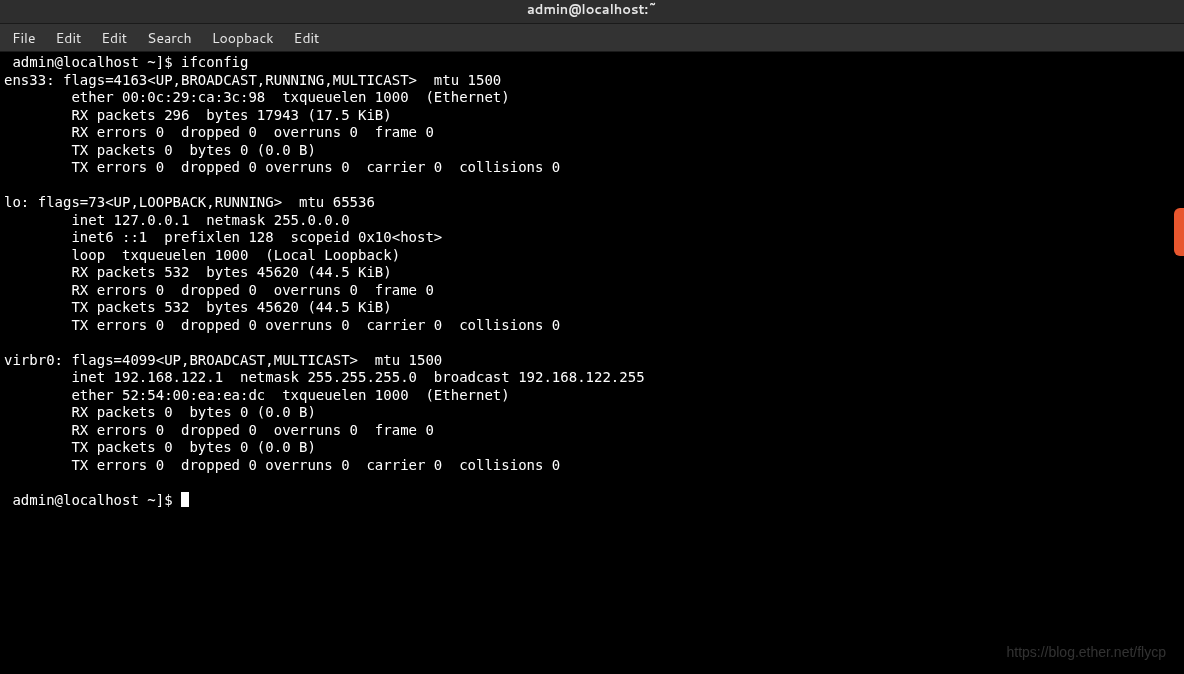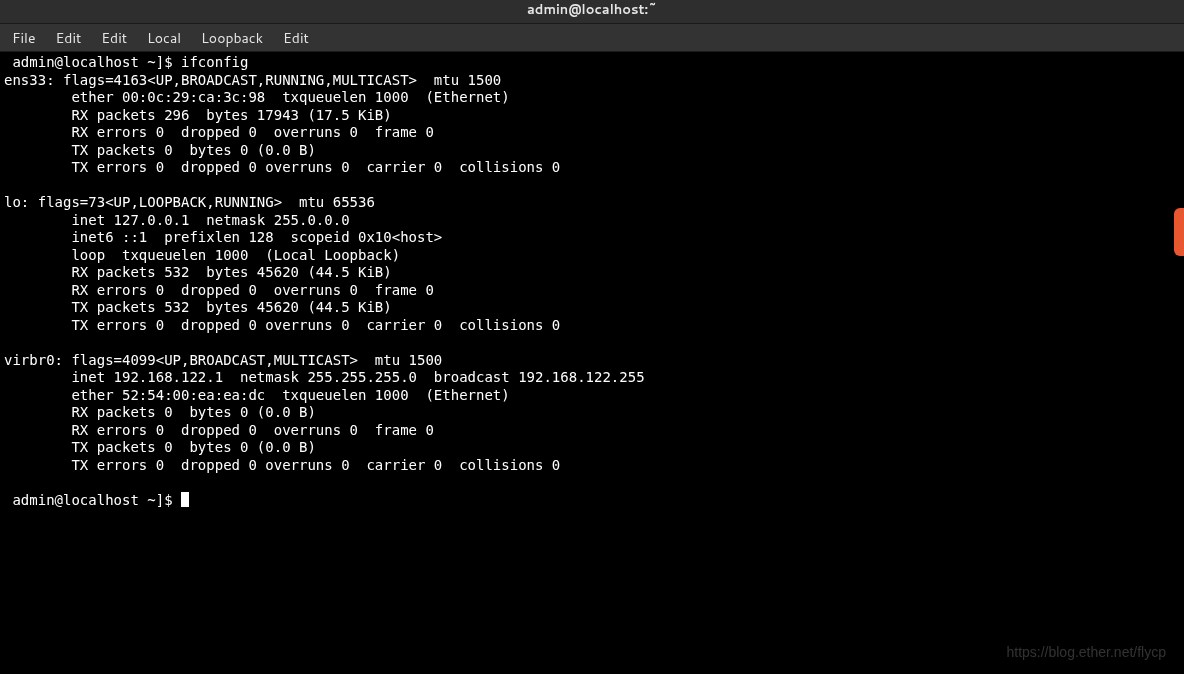--- a/index.html
+++ b/index.html
@@ -87,21 +87,21 @@
 <body>
 
 <div class="title-bar">
   <span>admin@localhost:~</span>
 </div>
 
 <div class="menu-bar">
   <div class="menu-item">File</div>
   <div class="menu-item">Edit</div>
   <div class="menu-item">Edit</div>
-  <div class="menu-item">Local</div>
+  <div class="menu-item">Search</div>
   <div class="menu-item">Loopback</div>
   <div class="menu-item">Edit</div>
 </div>
 
 <div class="terminal-body"><span> admin@localhost ~]$ ifconfig</span>
 <span>ens33: flags=4163&lt;UP,BROADCAST,RUNNING,MULTICAST&gt;  mtu 1500</span>
 <span>        ether 00:0c:29:ca:3c:98  txqueuelen 1000  (Ethernet)</span>
 <span>        RX packets 296  bytes 17943 (17.5 KiB)</span>
 <span>        RX errors 0  dropped 0  overruns 0  frame 0</span>
 <span>        TX packets 0  bytes 0 (0.0 B)</span>

